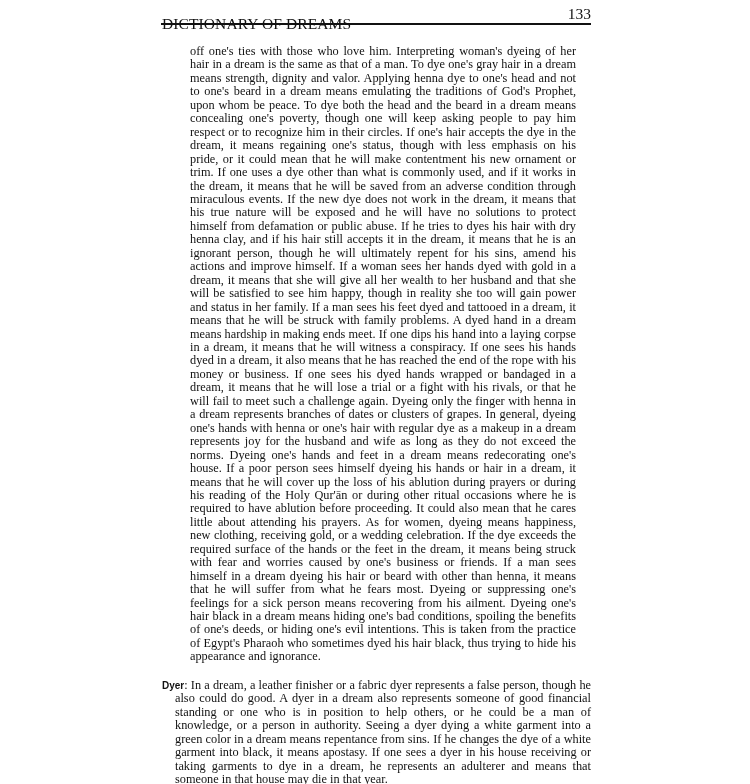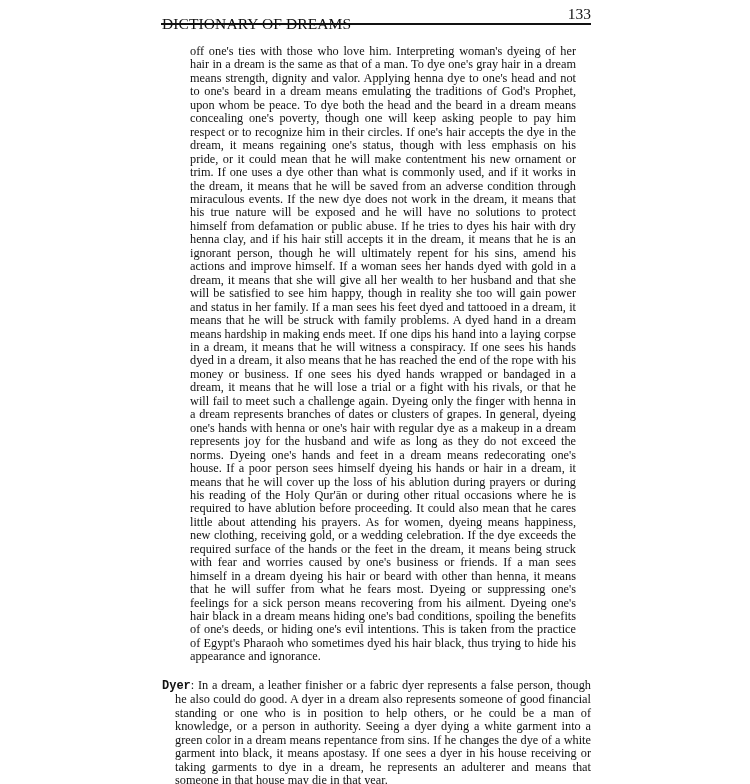--- a/index.html
+++ b/index.html
@@ -9,21 +9,21 @@
             font-family:"Liberation Serif", serif; font-size:15.5px; color:#111; }
   .header .title { position:absolute; left:1px; top:12px; letter-spacing:0.1px;text-align:right; }
   .header .pnum { position:absolute; right:0; top:2px; font-weight:normal; }
   .rule { position:absolute; left:0; top:23px; width:430px; height:2px; background:#111; }
   .body { position:absolute; left:0; top:30px; width:430px;
           font-family:"Liberation Serif", serif; font-size:12.3px; line-height:13.45px;
           color:#111; text-align:justify; }
   .para { margin:15px; padding-left:14px; }
   .entry { margin:0; padding-left:14px; text-indent:-13px; }
   .entry + .entry { margin-top:1px; }
-  .term { font-family:Liberation Mono, monospace; font-weight:bold; font-size:12px; }
+  .term { font-family:Liberation Sans, sans-serif; font-weight:bold; font-size:10px; }
   .xref { font-style:italic; }
 </style>
 </head>
 <body>
 
 <div class="page">
   <div class="header">
     <span class="title">DICTIONARY OF DREAMS</span>
     <span class="pnum">133</span>
   </div>

